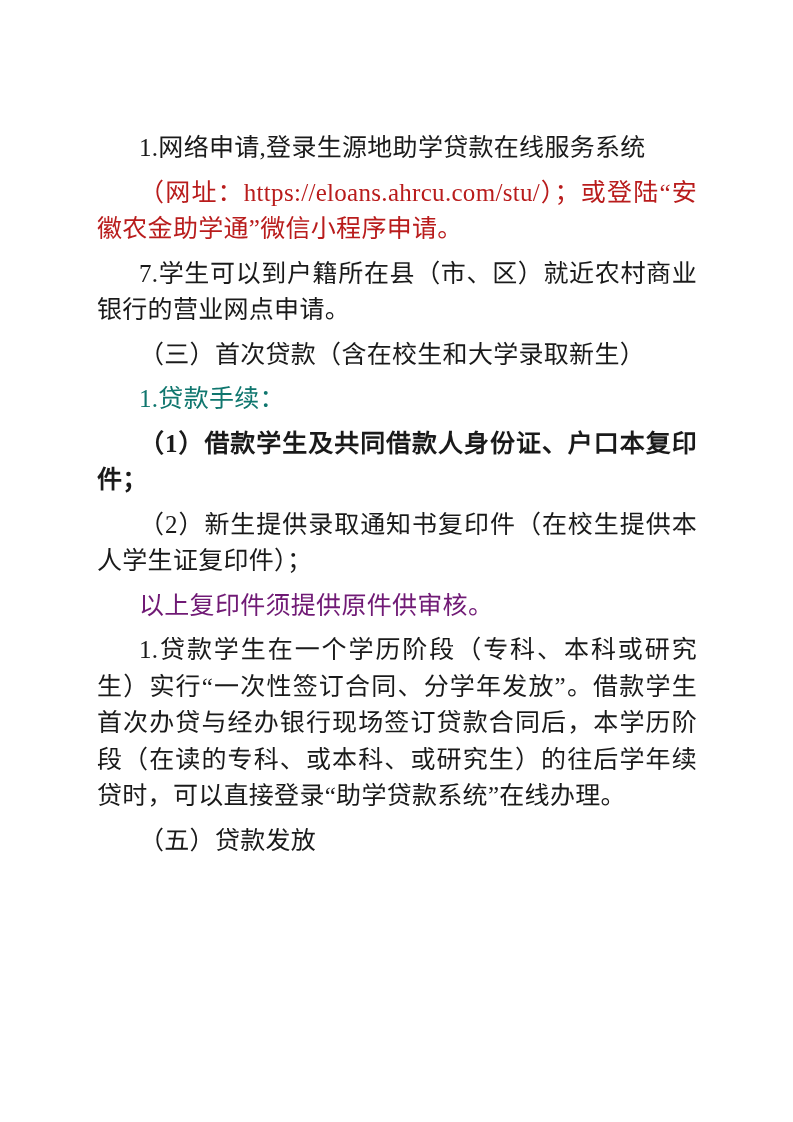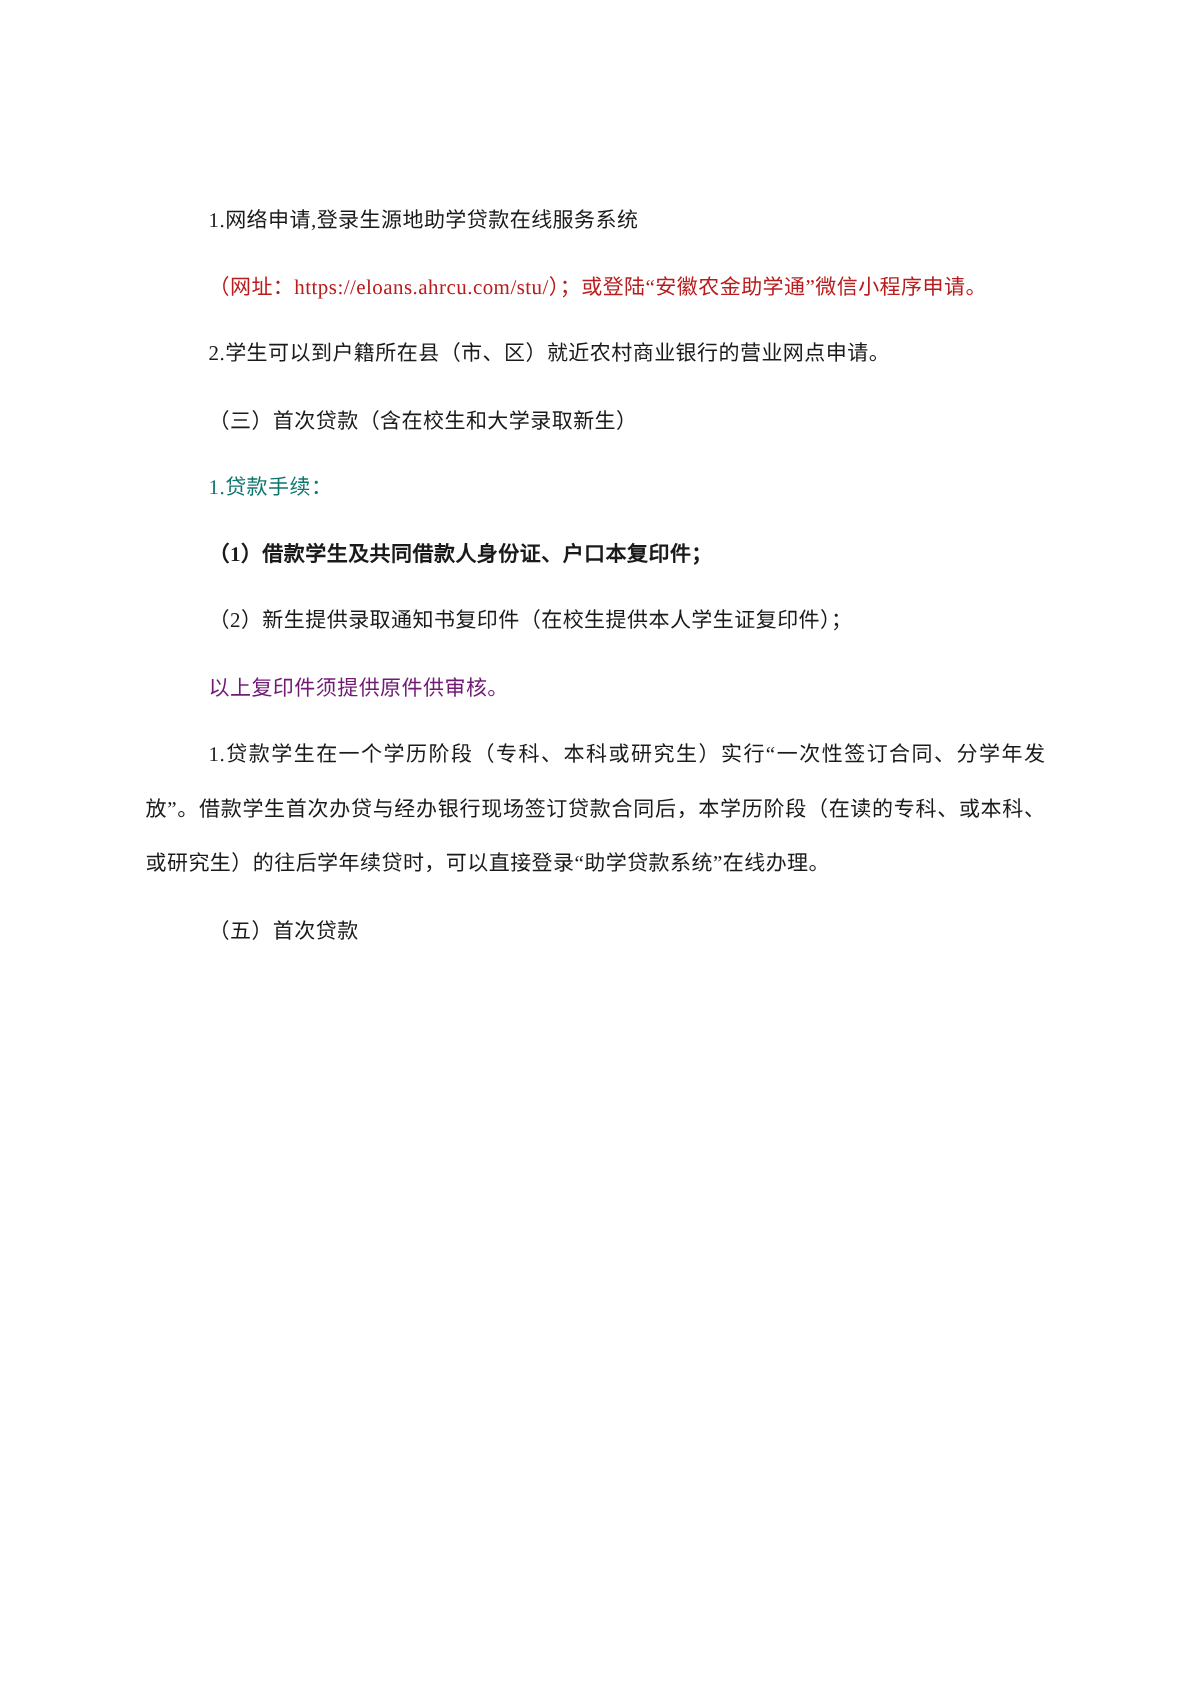--- a/index.html
+++ b/index.html
@@ -18,39 +18,39 @@
     height: 1122px;
     background: #ffffff;
     padding: 130px 96px 0 97px;
   }
   .doc-body {
     width: 600px;
   }
   .para {
     margin: 0 0 8px 0;
     font-family: "Liberation Serif", "DejaVu Serif", serif;
-    font-size: 14px;
+    font-size: 25px;
     line-height: 36.5px;
     letter-spacing: 0.3px;
     color: #1a1a1a;
     text-align: justify;
     text-justify: inter-character;
     text-indent: 42px;
     word-break: normal;
   }
 </style>
 </head>
 <body style="background: rgb(255, 255, 255);">
 
 <div class="page">
   <div class="doc-body">
       <p class="para" style="color: rgb(26, 26, 26);">1.网络申请,登录生源地助学贷款在线服务系统</p>
       <p class="para" style="color: #b91c1c;">（网址：https://eloans.ahrcu.com/stu/）；或登陆“安徽农金助学通”微信小程序申请。</p>
-      <p class="para" style="color: rgb(26, 26, 26);">2.学生可以到户籍所在县（市、区）就近农村商业银行的营业网点申请。</p>
+      <p class="para" style="color: rgb(26, 26, 26);">7.学生可以到户籍所在县（市、区）就近农村商业银行的营业网点申请。</p>
       <p class="para" style="color: rgb(26, 26, 26);">（三）首次贷款（含在校生和大学录取新生）</p>
       <p class="para" style="color: #0f766e;">1.贷款手续：</p>
       <p class="para" style="color: rgb(26, 26, 26); font-weight: bold;">（1）借款学生及共同借款人身份证、户口本复印件；</p>
       <p class="para" style="color: rgb(26, 26, 26);">（2）新生提供录取通知书复印件（在校生提供本人学生证复印件）；</p>
       <p class="para" style="color: #701a75;">以上复印件须提供原件供审核。</p>
       <p class="para" style="color: rgb(26, 26, 26);">1.贷款学生在一个学历阶段（专科、本科或研究生）实行“一次性签订合同、分学年发放”。借款学生首次办贷与经办银行现场签订贷款合同后，本学历阶段（在读的专科、或本科、或研究生）的往后学年续贷时，可以直接登录“助学贷款系统”在线办理。</p>
-      <p class="para" style="color: rgb(26, 26, 26);">（五）首次贷款</p>
+      <p class="para" style="color: rgb(26, 26, 26);">（五）贷款发放</p>
     </div>
 </div>
 
 </body></html>

